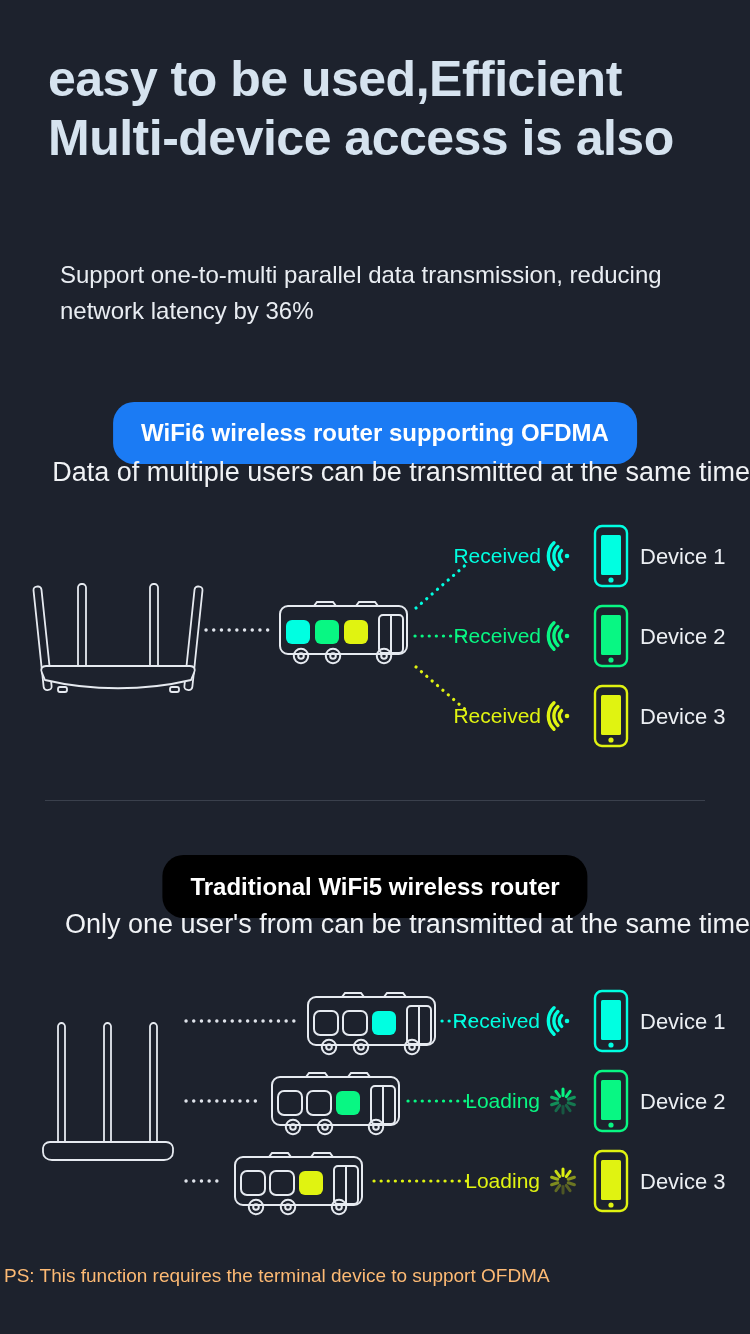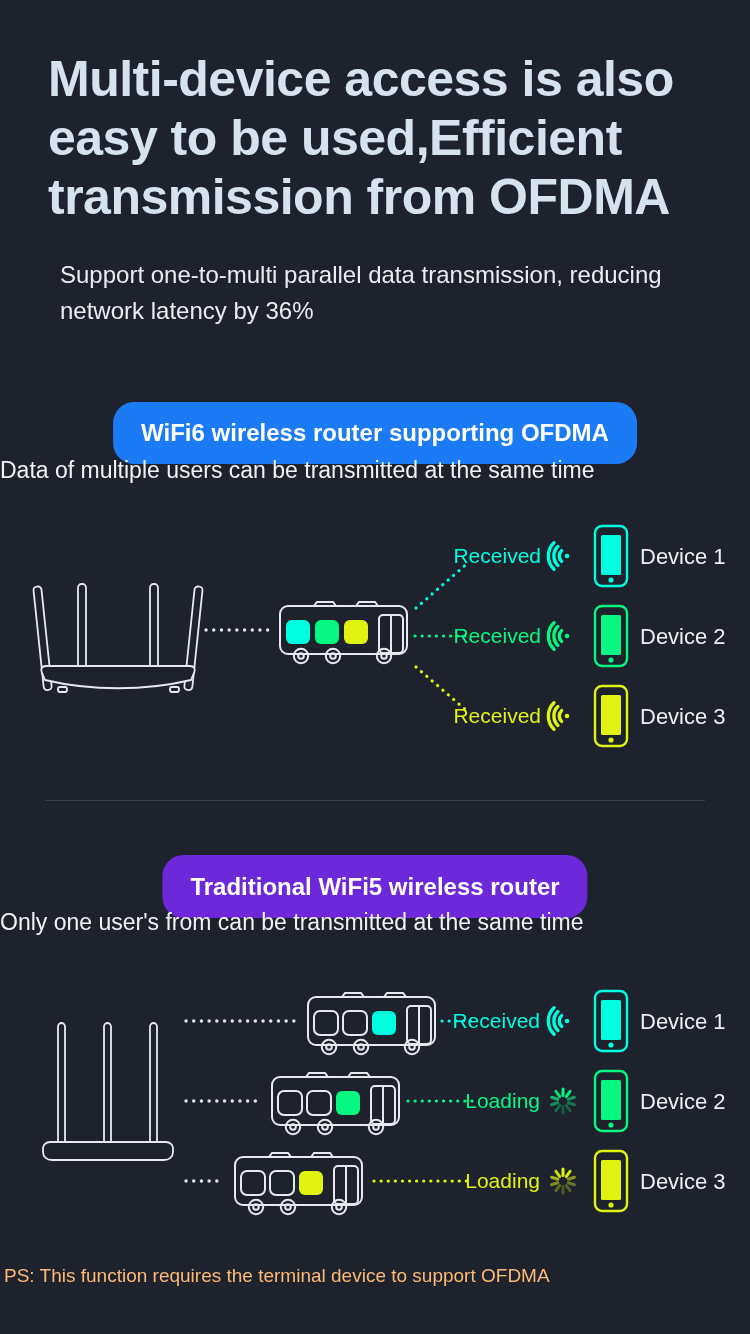--- a/index.html
+++ b/index.html
@@ -6,40 +6,39 @@
   .page{position:relative;width:750px;height:1334px;background:#1d222d;overflow:hidden;
         font-family:"Liberation Sans",sans-serif;color:#eceff3;}
   .abs{position:absolute;}
   .heading{left:48px;top:50px;width:660px;font-size:50px;line-height:59px;font-weight:700;
            color:#d6e3ef;letter-spacing:-0.5px;}
   .subtitle{left:50px;top:257px;width:640px;font-size:24px;line-height:36px;font-weight:400;
             color:#e9edf2;margin-left:10px;}
   .badge{left:50%;transform:translateX(-50%);height:40px;line-height:40px;border-radius:21px;
          padding:11px 28px;font-size:24px;font-weight:700;color:#ffffff;white-space:nowrap;}
   .badge-blue{top:402px;background:#1b7bf4;}
-  .badge-gray{top:855px;background:#6d28d9;height:41px;line-height:41px;}
-  .caption{left:0;width:750px;text-align:left;font-size:23px;font-weight:400;color:#f0f2f5;}
+  .badge-gray{top:855px;background:#000000;height:41px;line-height:41px;}
+  .caption{left:0;width:750px;text-align:right;font-size:27px;font-weight:400;color:#f0f2f5;}
   .caption-1{top:457px;}
   .caption-2{top:909px;}
   .divider{left:45px;top:800px;width:660px;height:1px;background:#3a404c;}
   .footer-note{left:4px;top:1265px;width:750px;font-size:19px;color:#fdba74;}
   svg{position:absolute;left:0;display:block;}
   svg text{font-family:"Liberation Sans",sans-serif;}
   .status-text{font-size:21px;}
   .device-text{font-size:22px;fill:#eceff3;}
 </style>
 </head>
 <body>
 
 <div class="page">
 
   <div class="abs heading">
+    <div>easy to be used,Efficient</div>
     <div>Multi-device access is also</div>
-    <div>easy to be used,Efficient</div>
-    <div>transmission from OFDMA</div>
   </div>
 
   <div class="abs subtitle">
     <div>Support one-to-multi parallel data transmission, reducing</div>
     <div>network latency by 36%</div>
   </div>
 
   <div class="abs badge badge-blue">WiFi6 wireless router supporting OFDMA</div>
   <div class="abs caption caption-1">Data of multiple users can be transmitted at the same time</div>
 

